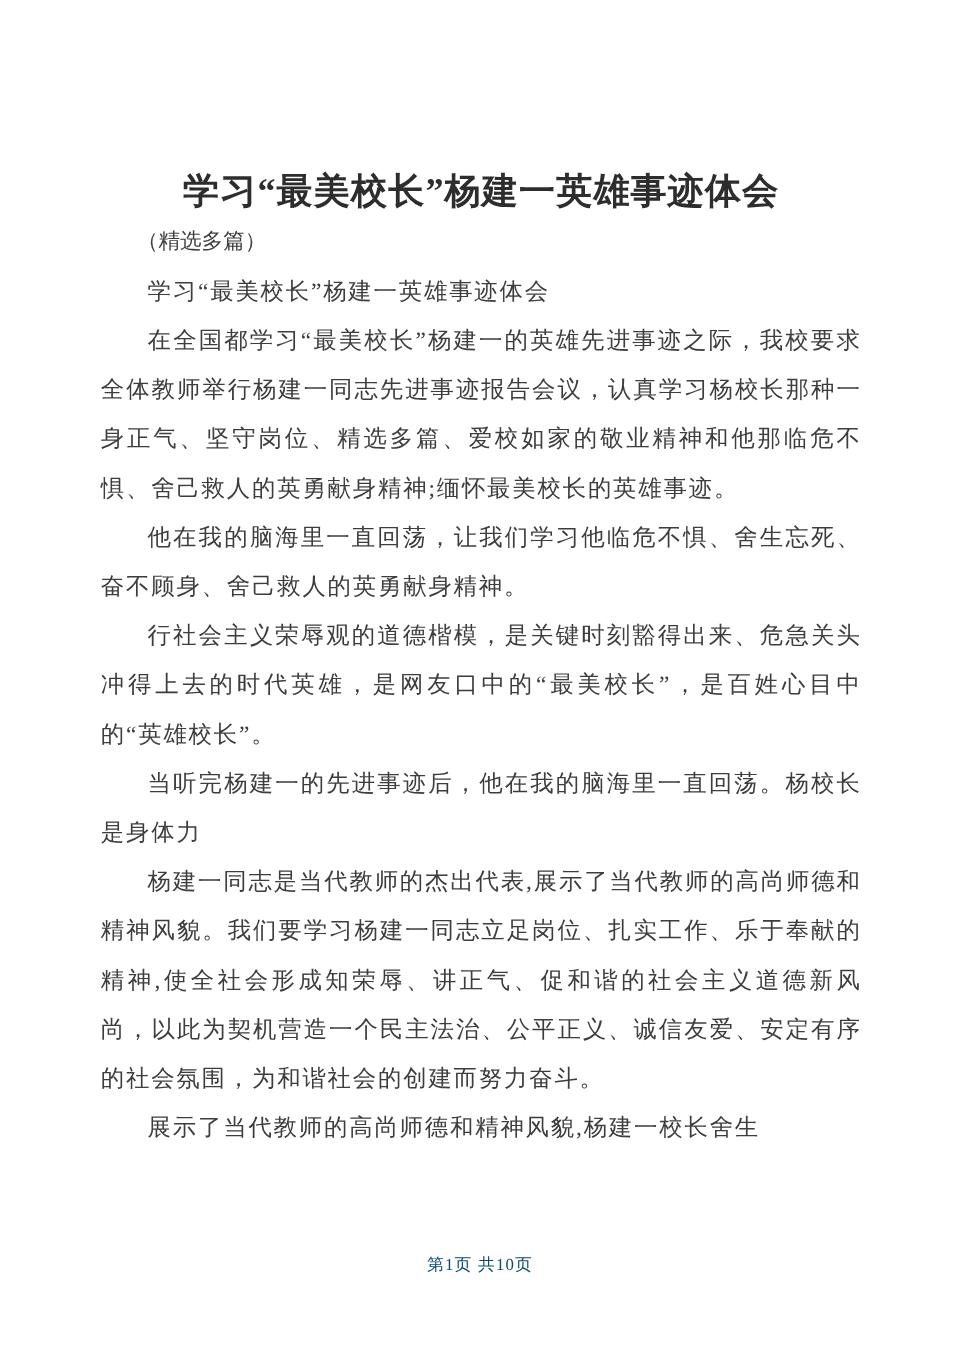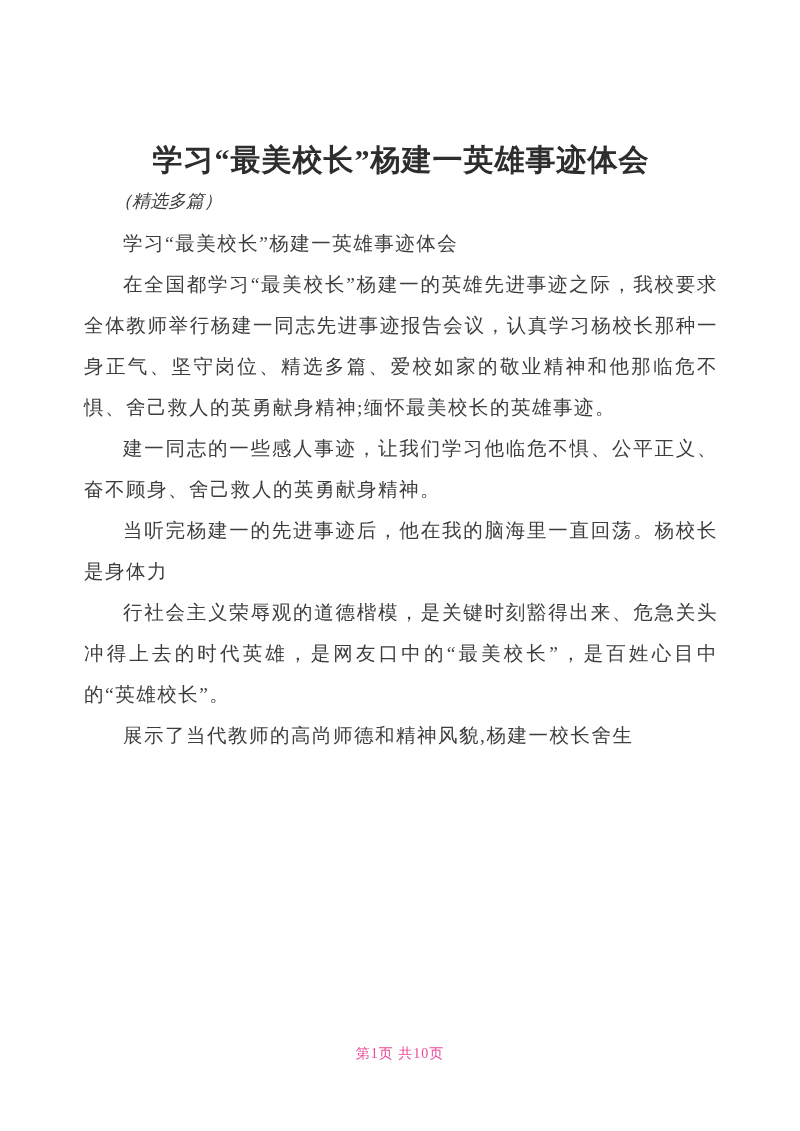--- a/index.html
+++ b/index.html
@@ -31,51 +31,51 @@
     color: #2d2d2d;
     text-align: center;
     letter-spacing: 1px;
     line-height: 1.35;
   }
   .doc-subtitle {
     font-size: 18px;
     color: #3d3d3d;
     margin: 0 0 8px 30px;
     line-height: 1.6;
-    font-style: italic;
   }
   .para {
     margin: 0;
     font-size: 19.5px;
     line-height: 41px;
     text-indent: 2em;
     text-align: justify;
     letter-spacing: 1.5px;
     color: #3d3d3d;
     word-break: break-all;
   }
   .page-footer {
     position: absolute;
     bottom: 68px;
     left: 0;
     right: 0;
     text-align: center;
     font-size: 14px;
-    color: #ec4899;
+    color: #0c4a6e;
     letter-spacing: 1px;
   }
 </style>
 </head>
 <body>
 
 <div class="page">
   <div class="content">
     <h1 class="doc-title">学习“最美校长”杨建一英雄事迹体会</h1>
     <div class="doc-subtitle">（精选多篇）</div>
     <p class="para">学习“最美校长”杨建一英雄事迹体会</p>
     <p class="para">在全国都学习“最美校长”杨建一的英雄先进事迹之际，我校要求全体教师举行杨建一同志先进事迹报告会议，认真学习杨校长那种一身正气、坚守岗位、精选多篇、爱校如家的敬业精神和他那临危不惧、舍己救人的英勇献身精神;缅怀最美校长的英雄事迹。</p>
-    <p class="para">建一同志的一些感人事迹，让我们学习他临危不惧、公平正义、奋不顾身、舍己救人的英勇献身精神。</p>
+    <p class="para">他在我的脑海里一直回荡，让我们学习他临危不惧、舍生忘死、奋不顾身、舍己救人的英勇献身精神。</p>
+    <p class="para">行社会主义荣辱观的道德楷模，是关键时刻豁得出来、危急关头冲得上去的时代英雄，是网友口中的“最美校长”，是百姓心目中的“英雄校长”。</p>
     <p class="para">当听完杨建一的先进事迹后，他在我的脑海里一直回荡。杨校长是身体力</p>
-    <p class="para">行社会主义荣辱观的道德楷模，是关键时刻豁得出来、危急关头冲得上去的时代英雄，是网友口中的“最美校长”，是百姓心目中的“英雄校长”。</p>
+    <p class="para">杨建一同志是当代教师的杰出代表,展示了当代教师的高尚师德和精神风貌。我们要学习杨建一同志立足岗位、扎实工作、乐于奉献的精神,使全社会形成知荣辱、讲正气、促和谐的社会主义道德新风尚，以此为契机营造一个民主法治、公平正义、诚信友爱、安定有序的社会氛围，为和谐社会的创建而努力奋斗。</p>
     <p class="para">展示了当代教师的高尚师德和精神风貌,杨建一校长舍生</p>
   </div>
   <div class="page-footer">第1页 共10页</div>
 </div>
 
 </body></html>

